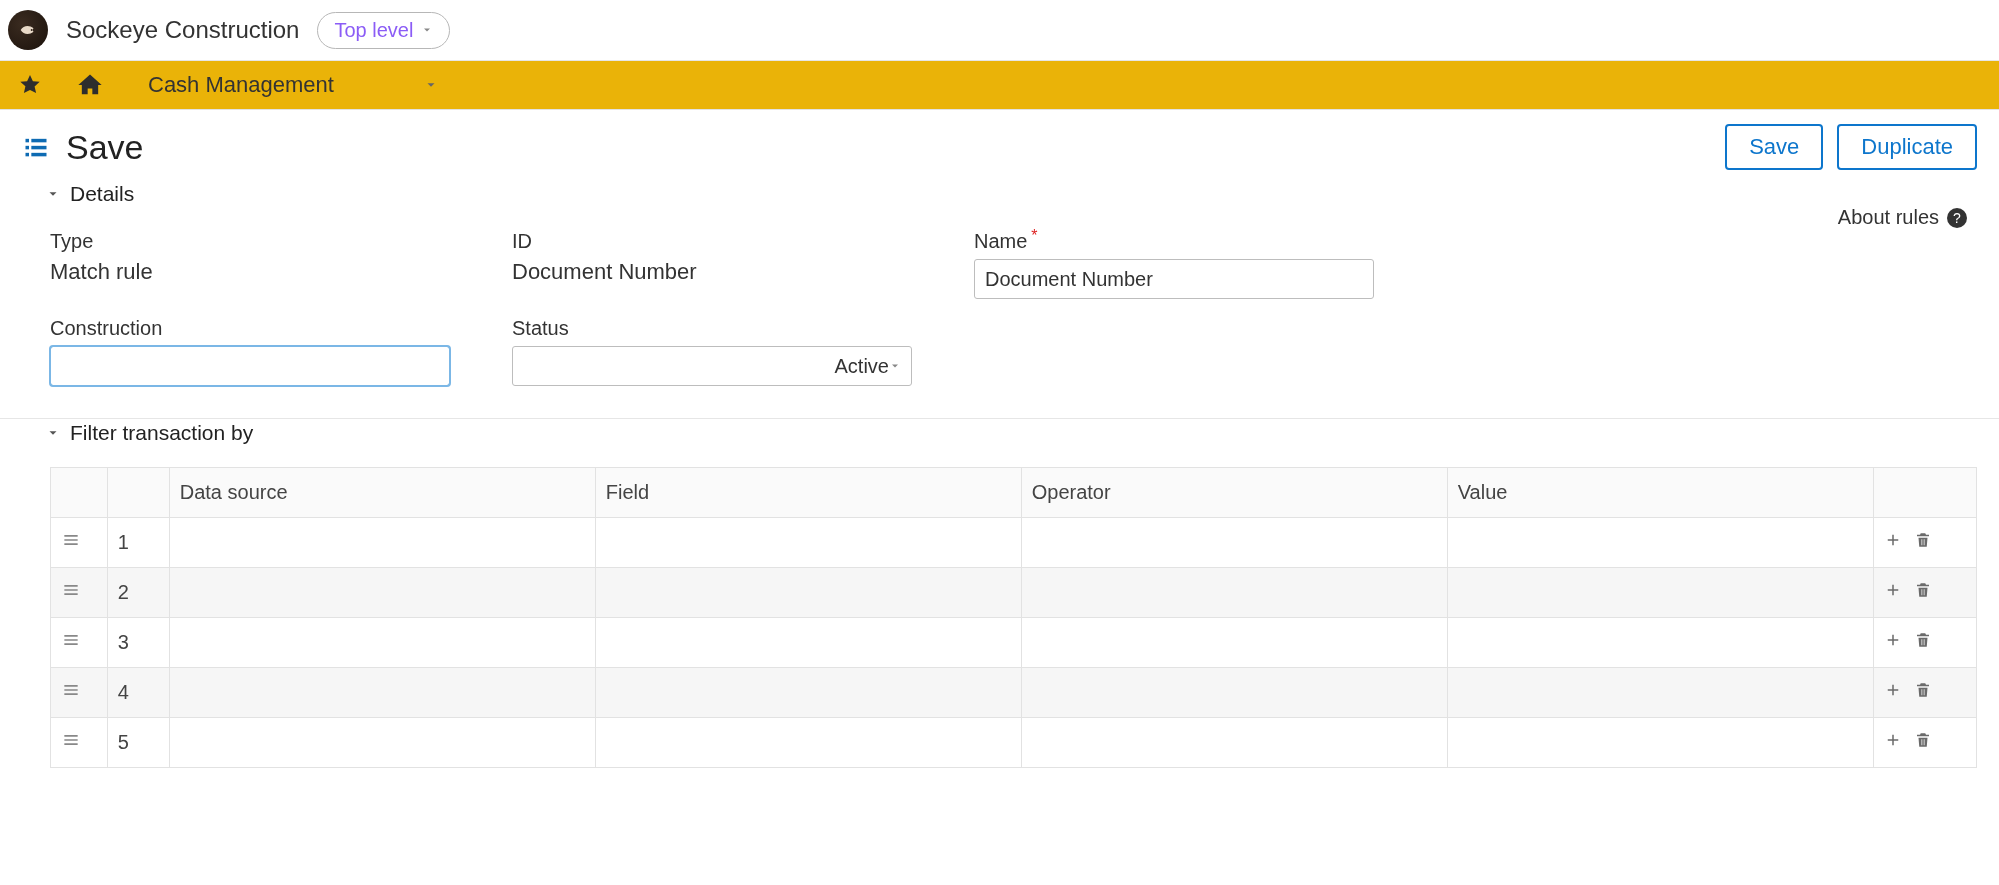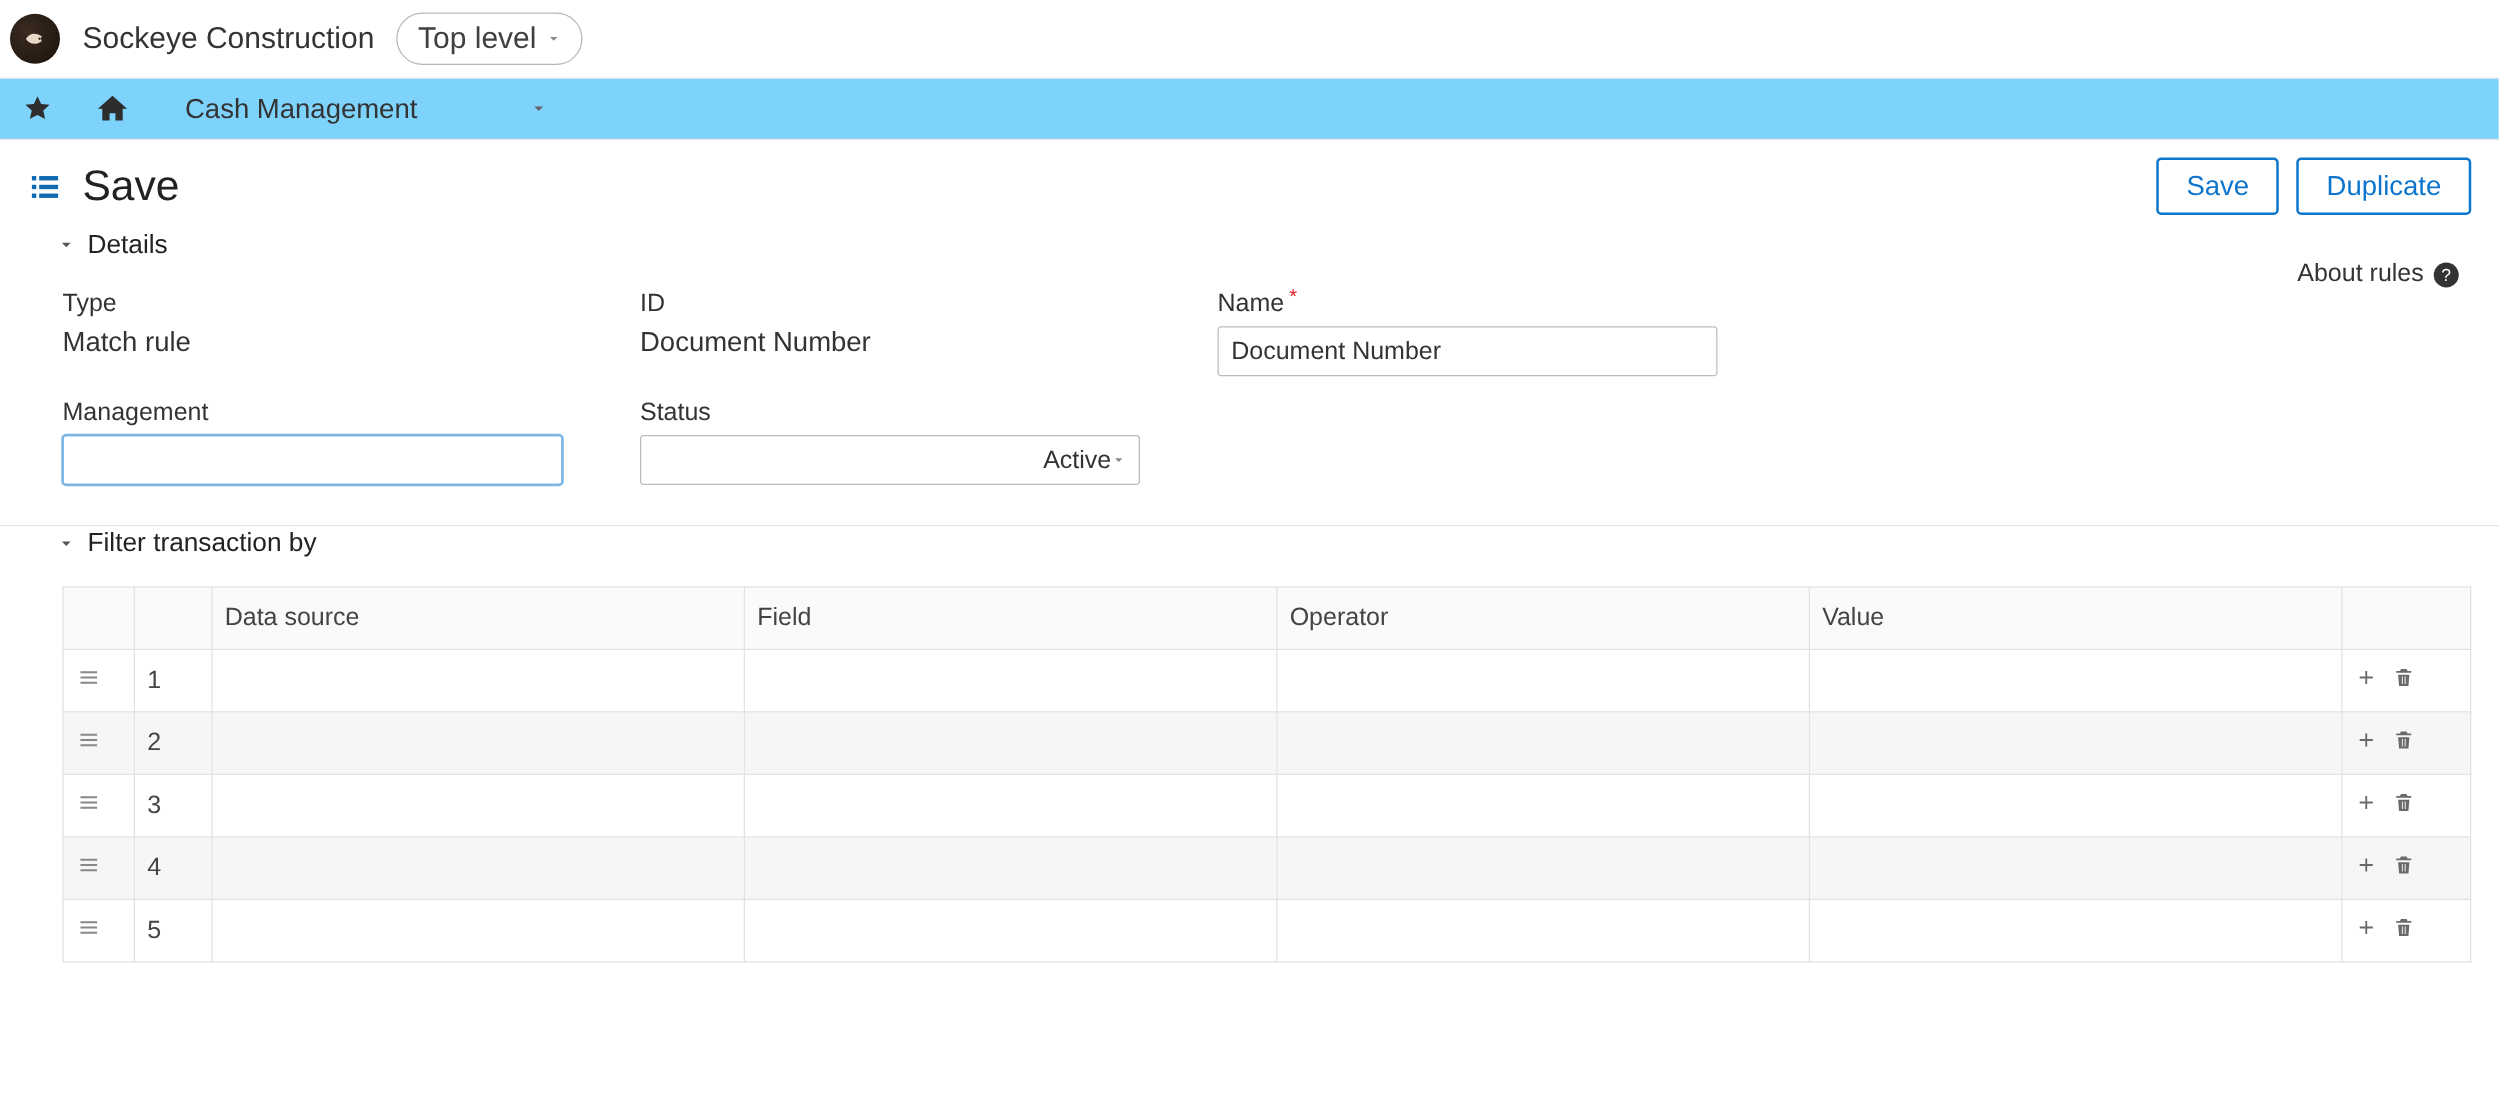--- a/index.html
+++ b/index.html
@@ -18,28 +18,28 @@
     width: 40px; height: 40px; border-radius: 50%;
     background: radial-gradient(circle at 35% 35%, #3a2b20, #1b120b);
     display: flex; align-items: center; justify-content: center;
     color: #e8d9c7;
   }
   .brand-logo svg { width: 22px; height: 22px; }
   .brand-name { font-size: 24px; color: #333; }
   .level-pill {
     display: inline-flex; align-items: center; gap: 8px;
     border: 1px solid #b7b7b7; border-radius: 22px;
-    padding: 6px 16px; color: #404040; font-size: 24px;
+    padding: 6px 16px; color: #8b5cf6; font-size: 20px;
     cursor: pointer; background: #fff;
   }
   .level-pill .chev { color: #888; font-size: 14px; }
 
   
   .module-bar {
-    background: #7dd3fc;
+    background: #eab308;
     display: flex; align-items: center;
     padding: 10px 18px;
     gap: 34px;
     border-bottom: 1px solid #e2e2e2;
   }
   .module-bar .star-icon, .module-bar .home-icon { color: #2d2d2d; cursor: pointer; }
   .module-select {
     display: inline-flex; align-items: center; gap: 90px;
     font-size: 22px; color: #333; cursor: pointer;
     margin-left: 10px;
@@ -217,21 +217,21 @@
     </div>
     <div>
       <div class="field-label">
         <span>Name</span>
         <span class="req">*</span>
       </div>
       <input class="text-input" type="text" value="Document Number" style="">
     </div>
 
     <div>
-      <div class="field-label">Management</div>
+      <div class="field-label">Construction</div>
       <input class="text-input focus" type="text" value="" style="">
     </div>
     <div>
       <div class="field-label">Status</div>
       <div class="select-like">
         <span>Active</span>
         <span class="chev">
           <svg width="12" height="12" viewBox="0 0 24 24">
               <path fill="#888" d="M6 9l6 6 6-6z"></path>
             </svg>

